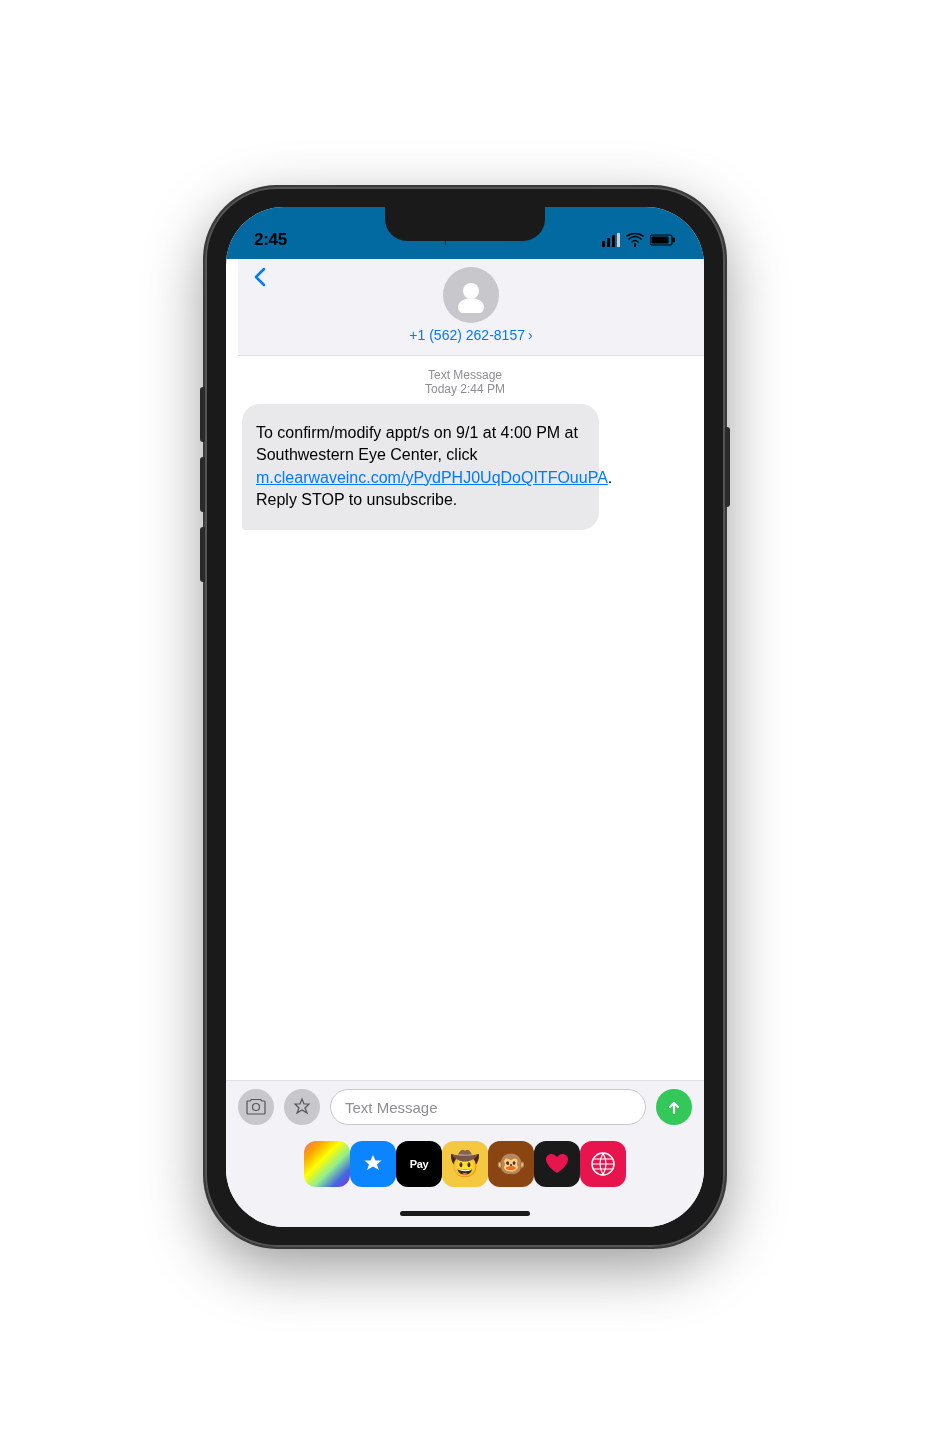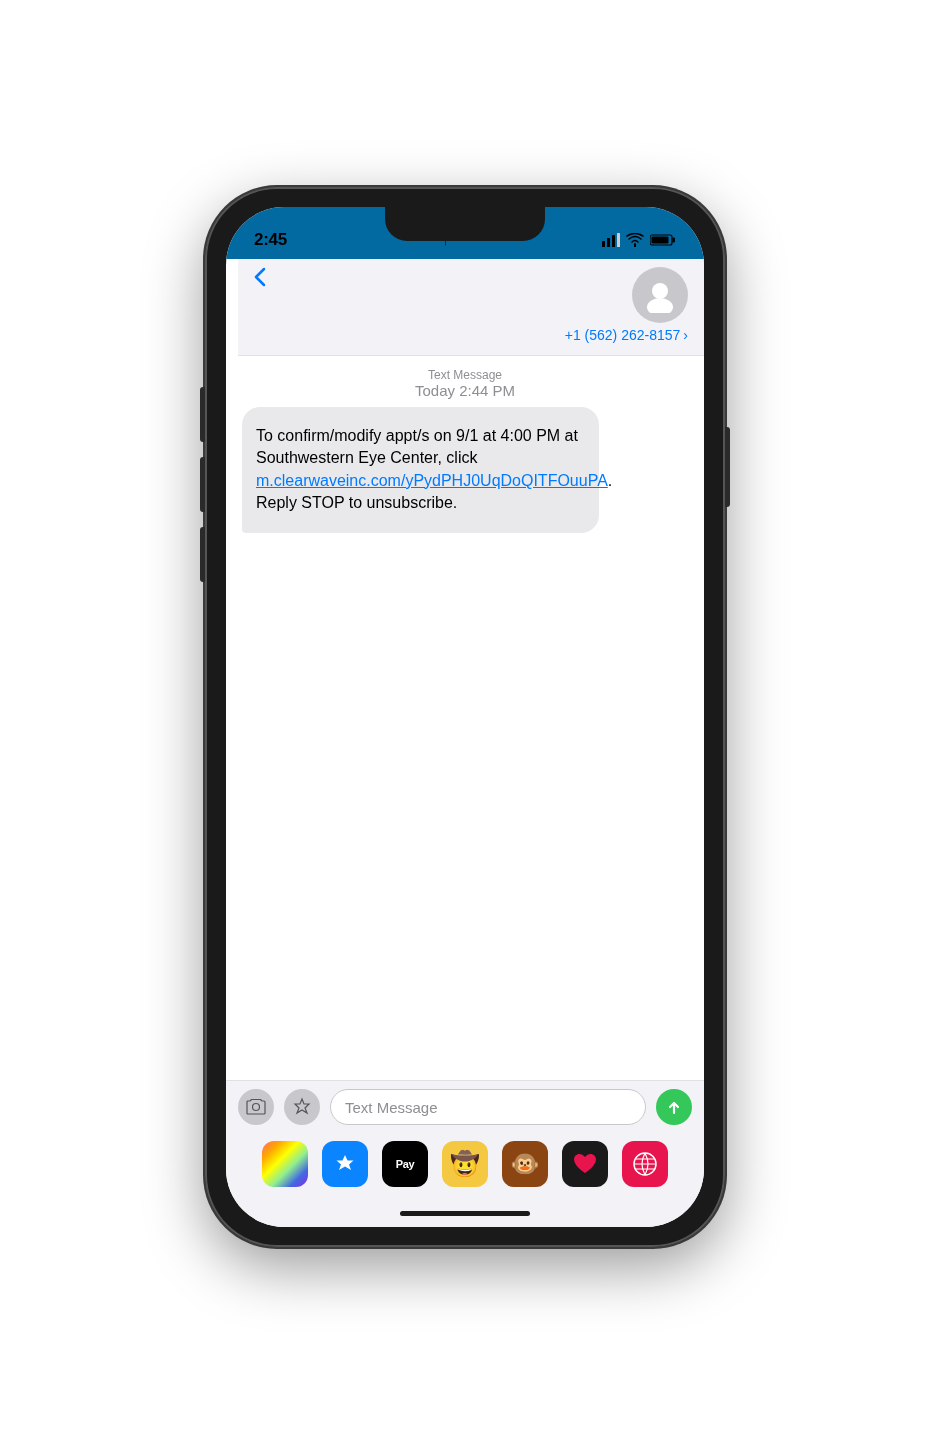--- a/index.html
+++ b/index.html
@@ -97,21 +97,21 @@
       border-radius: 0 0 22px 22px;
       z-index: 10;
     }
 
     
     .nav-header {
       background: #f2f2f7;
       padding: 8px 16px 12px;
       display: flex;
       flex-direction: column;
-      align-items: flex-end;
+      align-items: center;
       position: relative;
       border-bottom: 1px solid #e0e0e5;
       flex-shrink: 0;
       margin-left: 12px;
     }
 
     .back-btn {
       position: absolute;
       left: 16px;
       top: 8px;
@@ -155,21 +155,21 @@
       text-align: center;
       margin-bottom: 8px;
     }
 
     .message-meta-type {
       font-size: 12px;
       color: #8e8e93;
     }
 
     .message-meta-time {
-      font-size: 15px;
+      font-size: 12px;
       color: #8e8e93;
     }
 
     .message-bubble {
       max-width: 80%;
       background: #e9e9eb;
       border-radius: 18px 18px 18px 4px;
       padding: 18px 14px;
       font-size: 16px;
       color: #000;
@@ -228,21 +228,20 @@
       justify-content: center;
       cursor: pointer;
       flex-shrink: 0;
     }
 
     
     .app-row {
       background: #f2f2f7;
       padding: 8px 12px 12px;
       display: flex;
-      gap: 14px;
       align-items: center;
       justify-content: center;
       flex-shrink: 0;
     }
 
     .app-icon {
       width: 46px;
       height: 46px;
       border-radius: 12px;
       display: flex;

